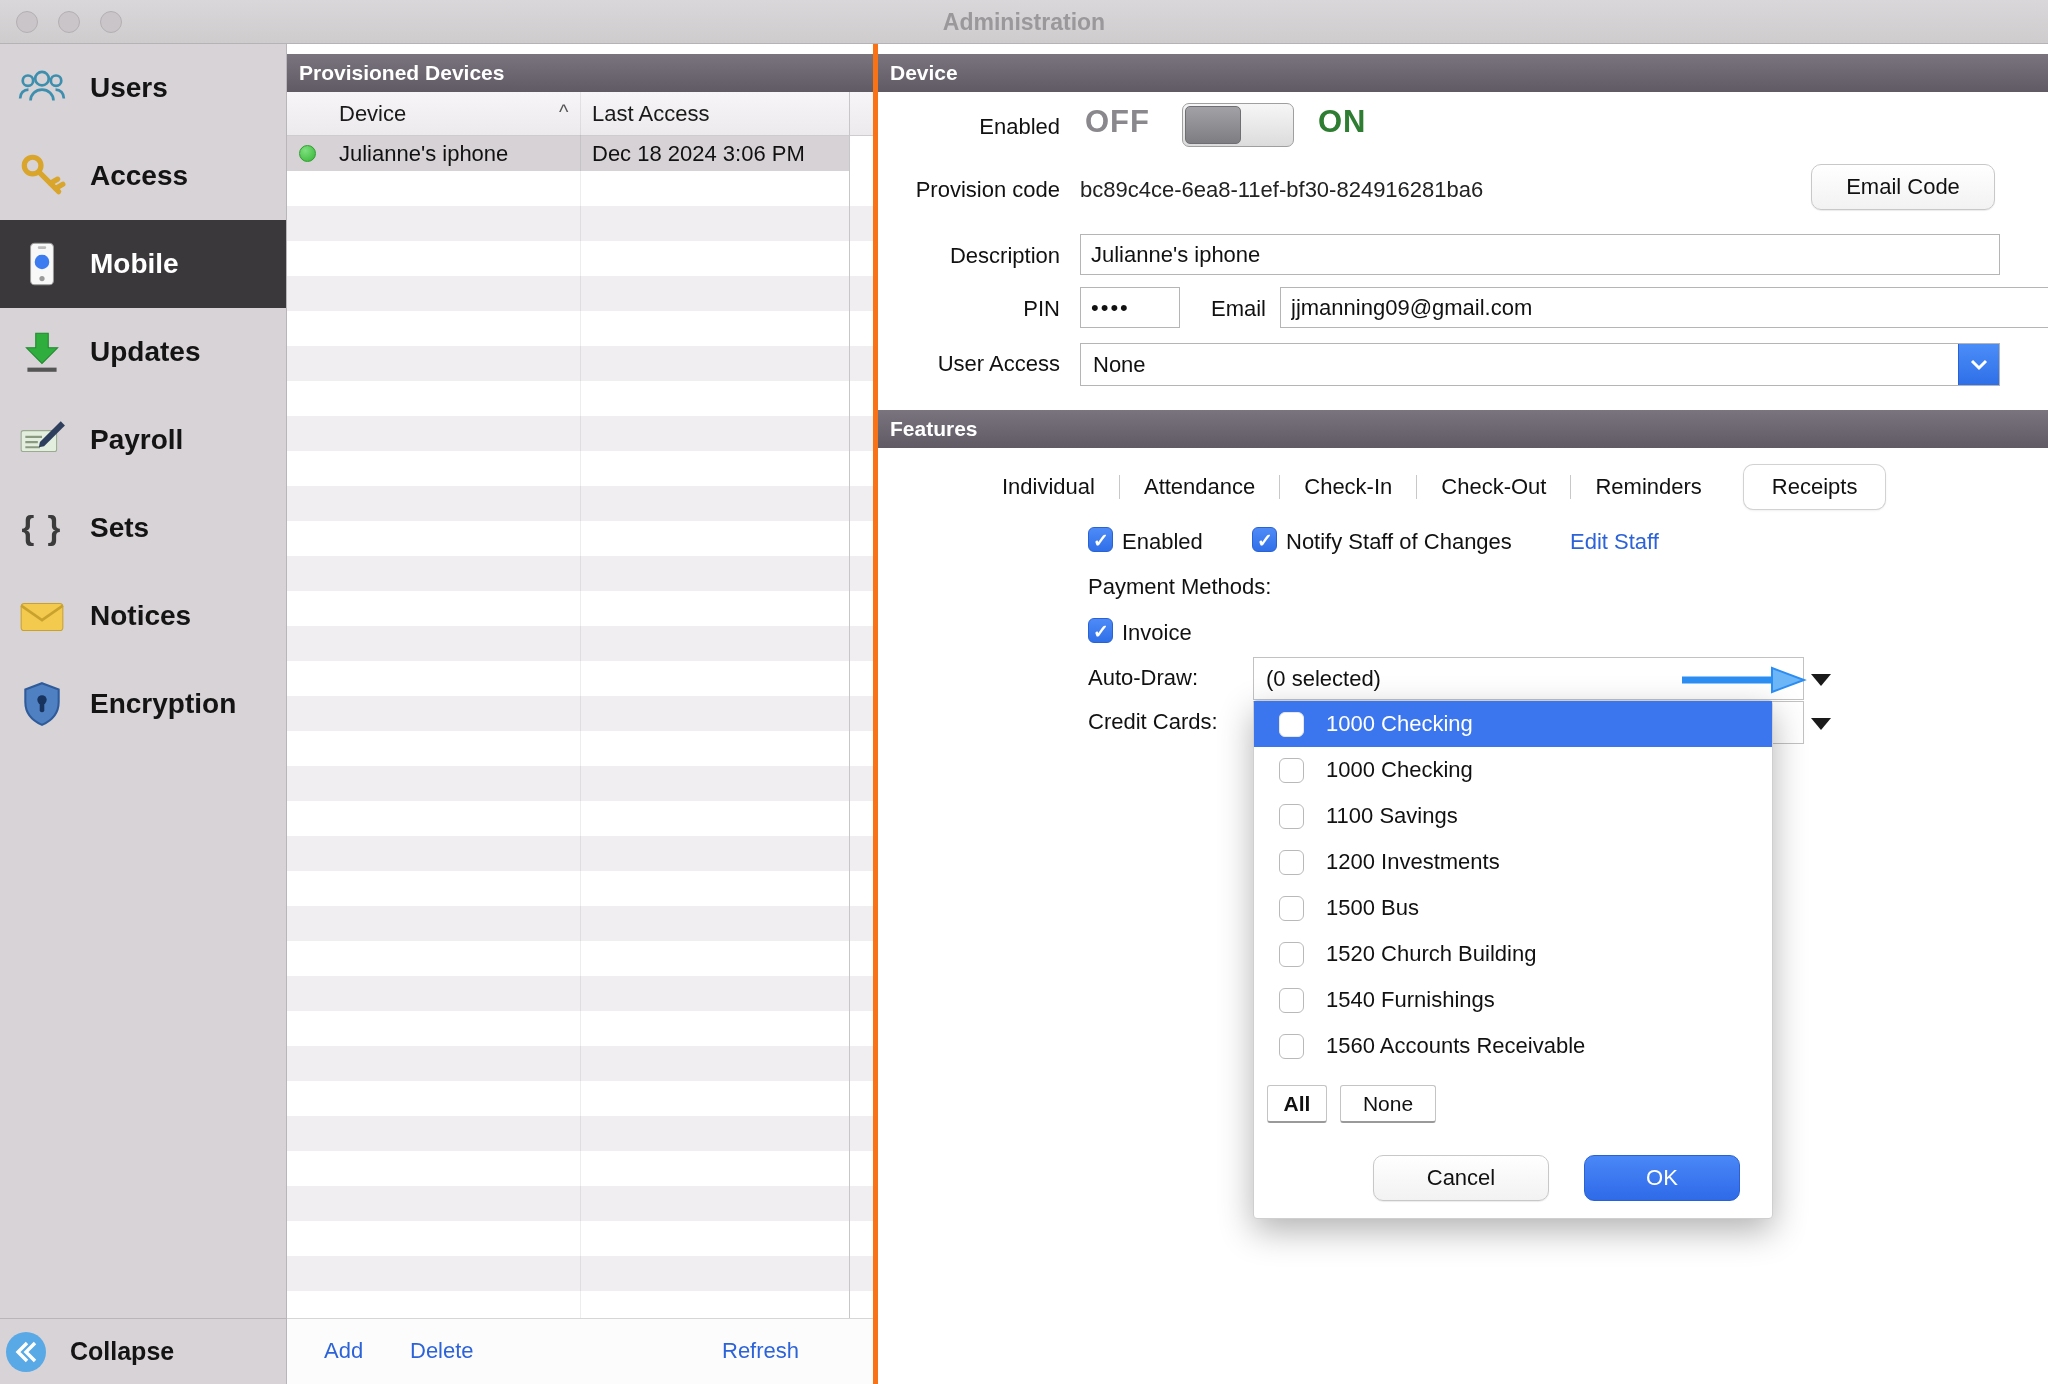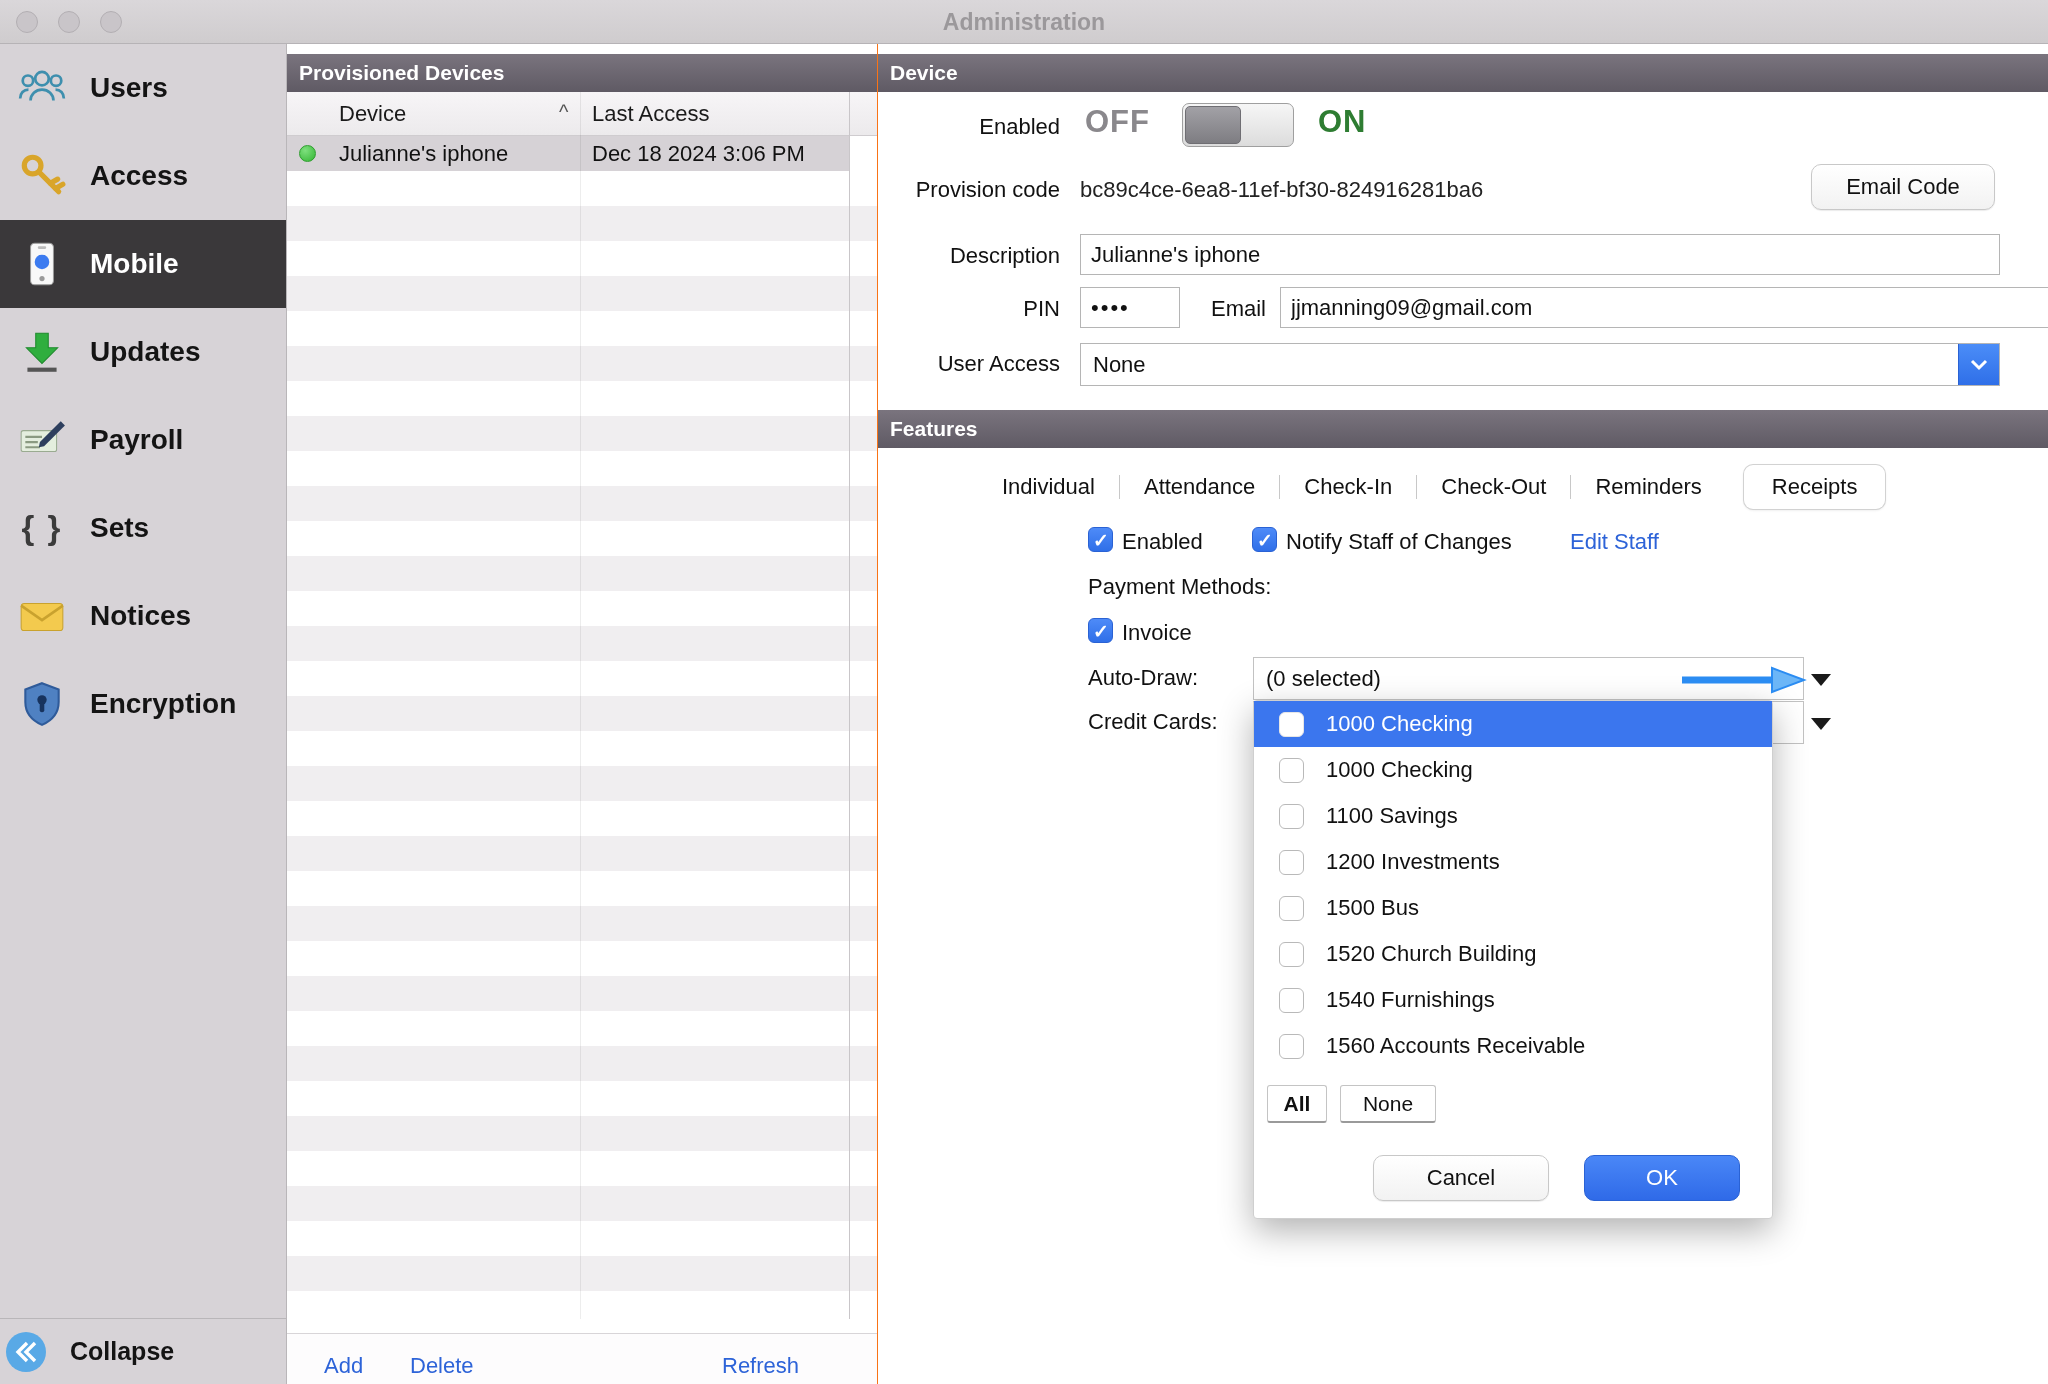--- a/index.html
+++ b/index.html
@@ -28,37 +28,37 @@
     display:flex; align-items:center; gap:18px; padding-left:0; }
   .collapse-item .side-label { font-size:25px; }
 
   
   .panel-bar { position:absolute; left:0; right:0; top:10px; height:38px;
     background:linear-gradient(#7a747e,#5f5a64); color:#fff; font-size:21px; font-weight:bold;
     display:flex; align-items:center; padding-left:12px; }
 
   
   .devices { position:absolute; left:287px; top:44px; width:591px; bottom:0; background:#fff;
-    border-right:1px solid #f97316; }
+    border-right:5px solid #f97316; }
   .tbl-header { position:absolute; left:0; right:0; top:48px; height:44px;
     background:linear-gradient(#f7f5f7,#eceaec); border-bottom:1px solid #cfcccf; }
   .tbl-header .col-device { position:absolute; left:52px; top:9px; font-size:22px; color:#1a1a1a; }
   .tbl-header .sort-caret { position:absolute; left:272px; top:9px; font-size:20px; color:#555; }
   .tbl-header .sort-caret::after { content:"^"; }
   .tbl-header .col-access { position:absolute; left:305px; top:9px; font-size:22px; color:#1a1a1a; }
   .col-divider { position:absolute; left:293px; top:48px; height:1227px; width:1px; background:rgba(0,0,0,0.07); }
   .scroll-divider { position:absolute; left:562px; top:48px; height:1227px; width:1px; background:#c9c6c9; }
   .tbl-stripes { position:absolute; left:0; right:0; top:127px; height:1148px;
     background:repeating-linear-gradient(180deg, #ffffff 0 35px, #f0eef0 35px 70px); }
   .tbl-row-selected { position:absolute; left:0; top:92px; width:562px; height:35px; background:#d6d2d6; }
   .status-dot { position:absolute; left:12px; top:9px; width:17px; height:17px; border-radius:50%;
     background:radial-gradient(circle at 35% 30%, #7ee07e, #35b535); border:1px solid #2f9e2f; }
   .row-device { position:absolute; left:52px; top:5px; font-size:22px; color:#111; }
   .row-access { position:absolute; left:305px; top:5px; font-size:22px; color:#111; }
-  .tbl-actions { position:absolute; left:0; right:0; bottom:0; height:51px; background:#fdfcfd;
+  .tbl-actions { position:absolute; left:0; right:0; bottom:0; height:66px; background:#fdfcfd;
     border-top:1px solid #d8d5d8; }
   .link { color:#2d63d8; font-size:22px; cursor:pointer; }
   .act-add { position:absolute; left:37px; top:19px; }
   .act-delete { position:absolute; left:123px; top:19px; }
   .act-refresh { position:absolute; left:435px; top:19px; }
 
   
   .rightpanel { position:absolute; left:878px; top:44px; right:0; bottom:0; background:#fff; }
   .flabel { position:absolute; left:0; width:182px; text-align:right; font-size:22px; color:#111; }
   .flabel2 { position:absolute; text-align:right; font-size:22px; color:#111; }

